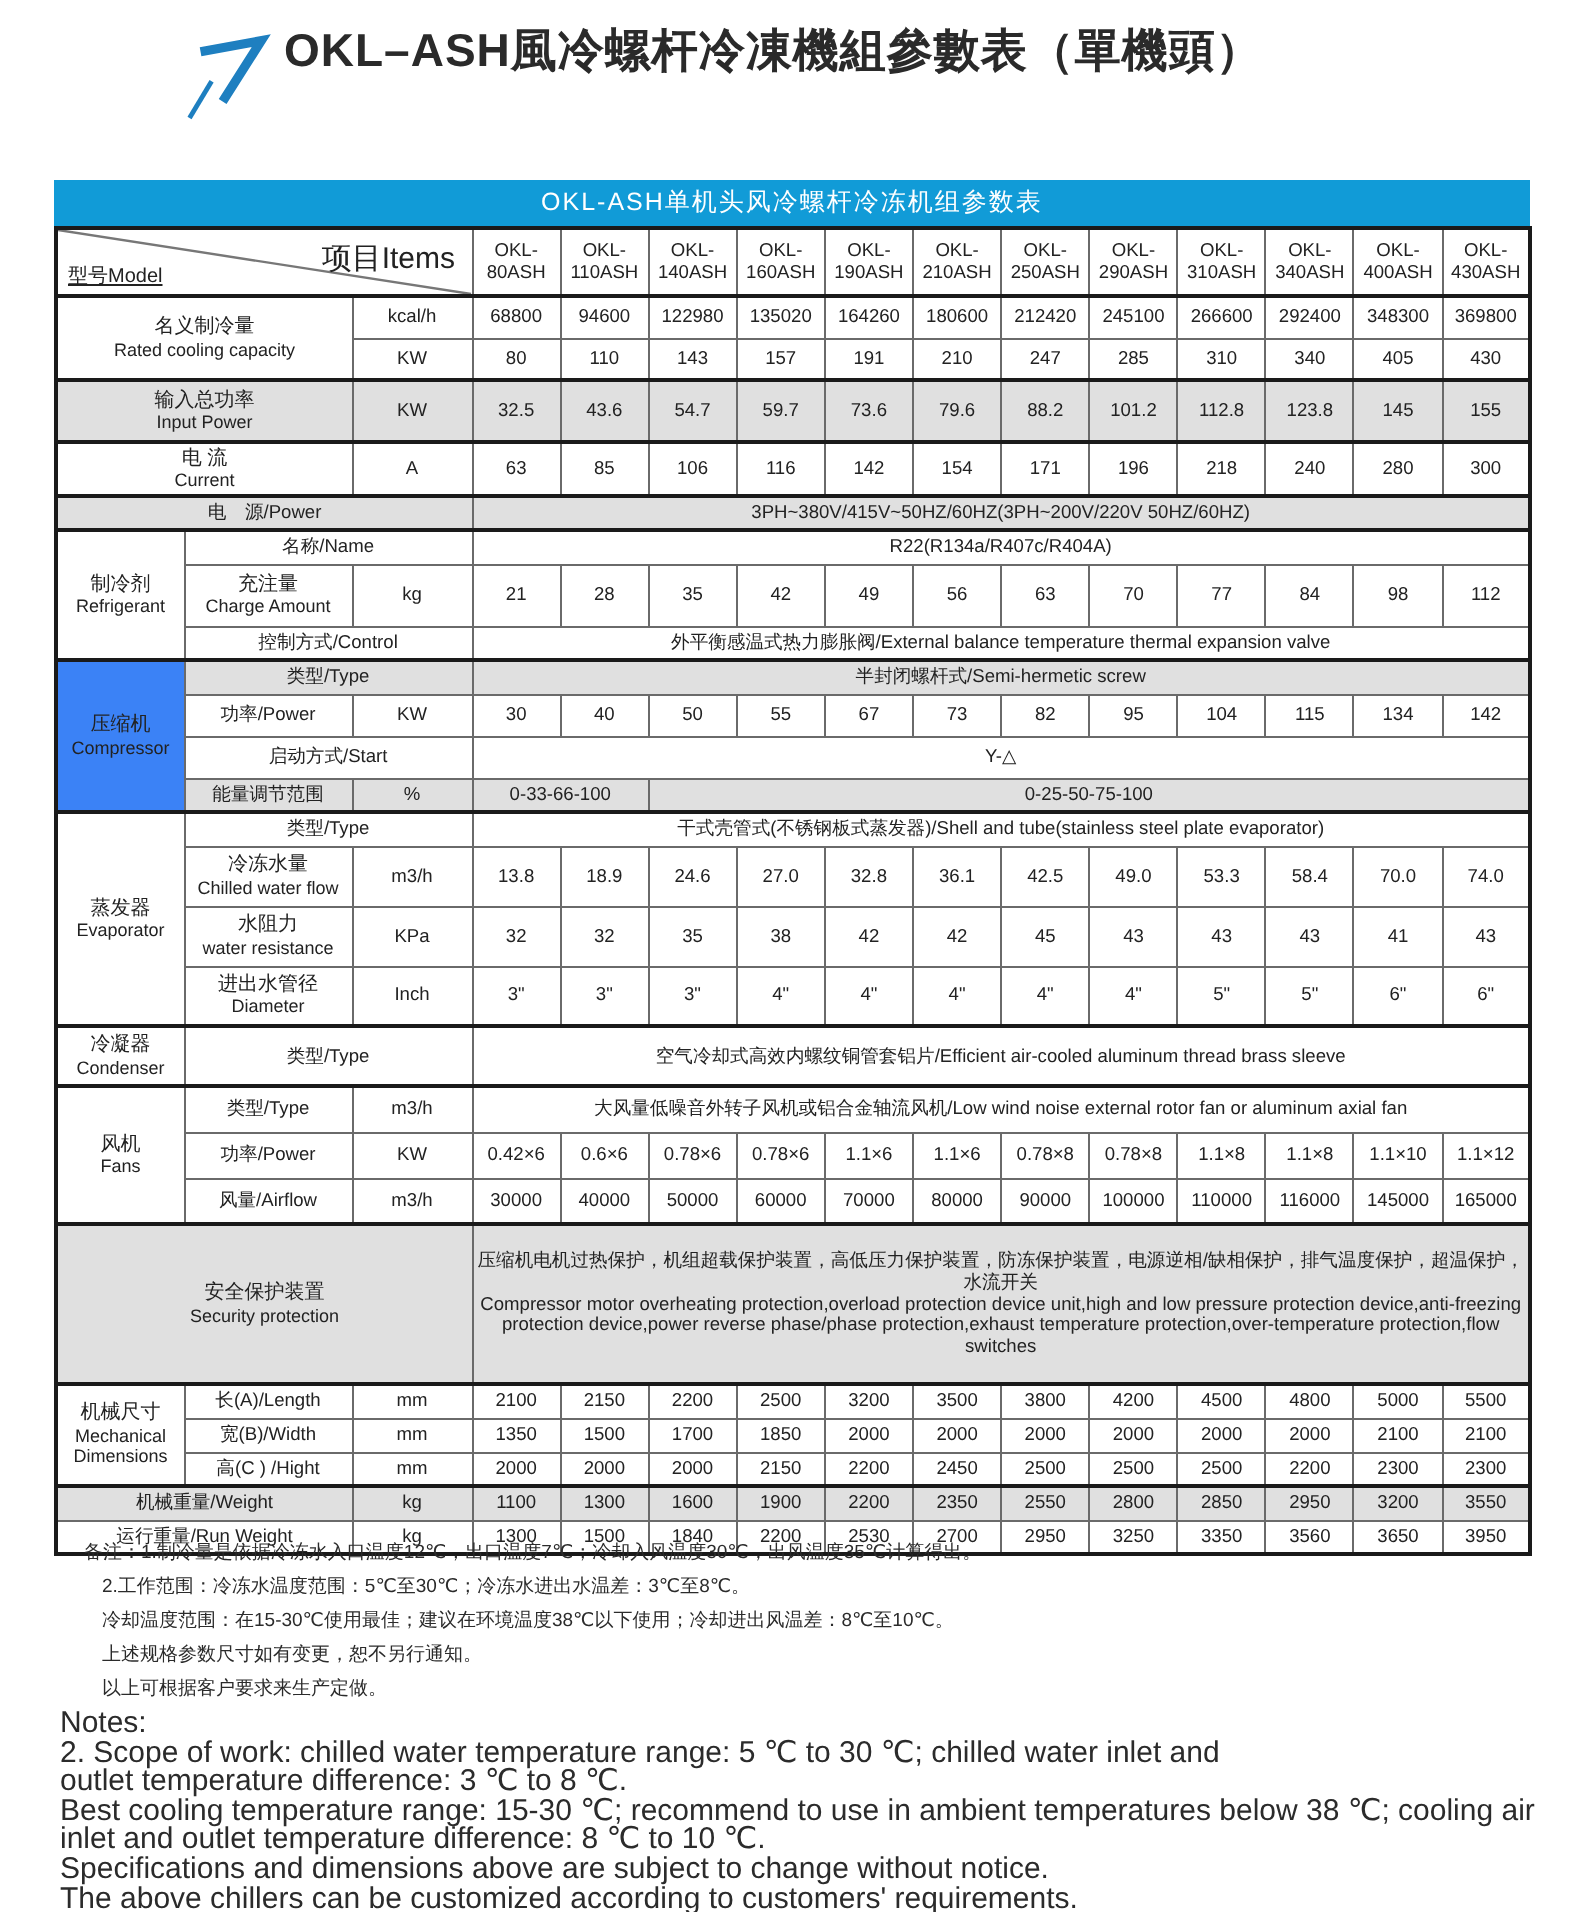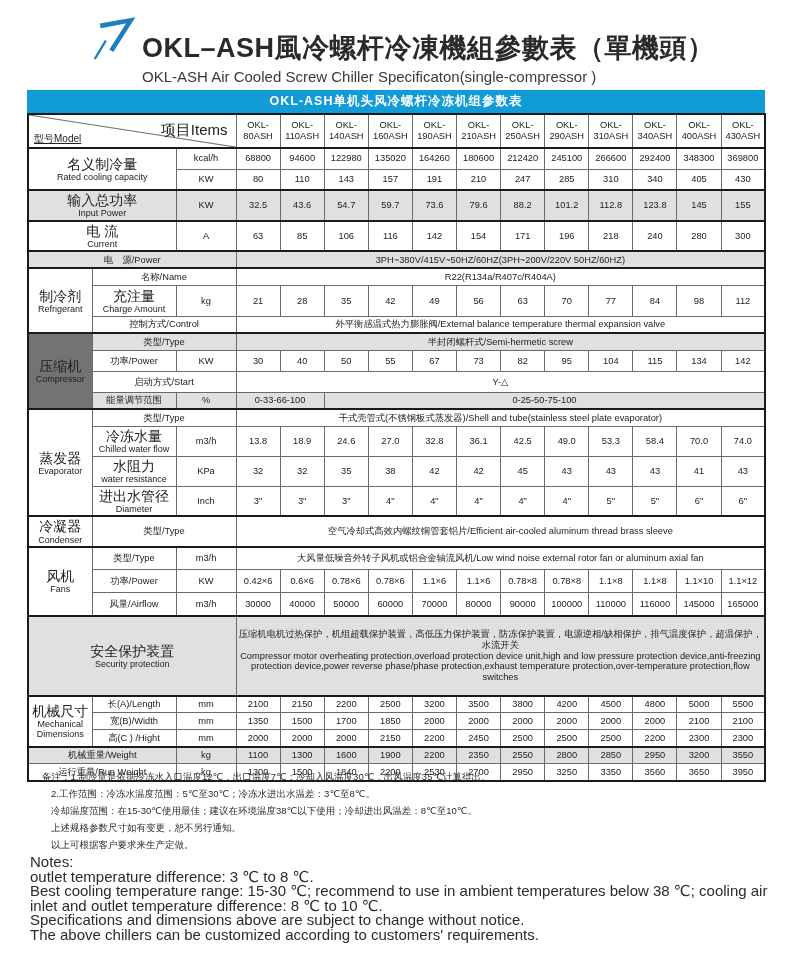--- a/index.html
+++ b/index.html
@@ -1,40 +1,40 @@
 <!DOCTYPE html>
 <html><head>
 <meta charset="utf-8">
 <style>
   * { margin:0; padding:0; box-sizing:border-box; }
   html,body { width:790px; background:#fdfdfd; font-family:"Liberation Sans","DejaVu Sans",sans-serif; color:#222; }
   .page { width:790px; height:956px; position:relative; background:#fff; overflow:hidden; }
 
   
   .titleblock { position:absolute; top:10px; left:142px; }
-  .title-zh { font-size:27px; font-weight:700; color:#2a2a2a; letter-spacing:0.5px;margin-top:20px; }
+  .title-zh { font-size:23px; font-weight:700; color:#2a2a2a; letter-spacing:0.5px; }
   .title-en { font-size:15px; color:#3a3a3a; margin-top:2px; }
   .logo-arrow { position:absolute; top:12px; left:92px; width:46px; height:48px; }
 
   
   .banner { position:absolute; top:90px; left:27px; width:738px; height:23px;
             display:flex; align-items:center; justify-content:center;
-            color:#fff; font-size:12.5px; font-weight:700; letter-spacing:1px; }
+            color:#fff; font-size:12.5px; font-weight:400; letter-spacing:1px; }
 
   
   table.spec { position:absolute; top:113px; left:27px; width:738px;
                border-collapse:collapse; table-layout:fixed; }
   table.spec td, table.spec th { border:1px solid #6a6a6a; text-align:center; vertical-align:middle;
                font-size:9.3px; font-weight:400; padding:1px 1px; line-height:1.15; overflow:hidden; }
   table.spec { border:2px solid #1a1a1a; }
   tr.sec > td, tr.sec > th { border-top:2px solid #1a1a1a; }
   tr.shade > td, tr.shade > th { background:#e0e0e0; }
   td.model { font-size:10px; white-space:pre-line; line-height:1.25; }
   td.lbl, th.lbl { font-size:9.3px; }
-  .lbl .zh { font-size:14px; }
+  .lbl .zh { font-size:10px; }
   .lbl .en { font-size:9px; }
   td.leftwrap { text-align:left; padding:3px 5px; line-height:1.35; font-size:9.2px; }
   
   tr.h17 td, tr.h17 th { height:17px; }
   tr.h21 td { height:21px; }
   tr.h23 td { height:23px; }
   tr.h27 td { height:27px; }
   tr.h30 td { height:30px; }
   tr.h31 td { height:31px; }
   tr.h34 th, tr.h34 td { height:34px; }
@@ -56,21 +56,20 @@
 
 <div class="page">
 
   <svg class="logo-arrow" viewBox="0 0 50 52">
     <path d="M9 15 L42 9 L21 42" fill="none" stroke="#1e7fc0" stroke-width="5" stroke-linejoin="miter"></path>
     <path d="M3 51 L15 31" fill="none" stroke="#1e7fc0" stroke-width="2.6"></path>
   </svg>
 
   <div class="titleblock">
     <div class="title-zh">OKL–ASH風冷螺杆冷凍機組參數表（單機頭）</div>
-    <div class="title-en">OKL-ASH Air Cooled Screw Chiller Specificaton(single-compressor )</div>
   </div>
 
   <div class="banner" style="background:#119bd7;">OKL-ASH单机头风冷螺杆冷冻机组参数表</div>
 
   <table class="spec">
     <colgroup>
       <col style="width:64px">
         <col style="width:84px">
         <col style="width:60px">
       <col span="12" style="width:44.1px">
@@ -217,21 +216,21 @@
           <td>84</td>
           <td>98</td>
           <td>112</td>
         </tr>
     <tr class="h17">
       <td class="lbl" colspan="2">控制方式/Control</td>
       <td colspan="12">外平衡感温式热力膨胀阀/External balance temperature thermal expansion valve</td>
     </tr>
 
     <tr class="sec shade h17">
-      <td class="lbl" rowspan="4" style="background:#737373;margin-left:42px;">
+      <td class="lbl" rowspan="4" style="background:#3b82f6;margin-left:42px;">
         <div class="zh">压缩机</div>
         <div class="en">Compressor</div>
       </td>
       <td class="lbl" colspan="2">类型/Type</td>
       <td colspan="12">半封闭螺杆式/Semi-hermetic screw</td>
     </tr>
     <tr class="h21">
       <td class="lbl">功率/Power</td>
       <td>KW</td>
     <td>30</td>
@@ -477,19 +476,20 @@
 
   <div class="notes-zh">
     <div>备注：1.制冷量是依据冷冻水入口温度12℃，出口温度7℃；冷却入风温度30℃，出风温度35℃计算得出。</div>
     <div class="ind">2.工作范围：冷冻水温度范围：5℃至30℃；冷冻水进出水温差：3℃至8℃。</div>
     <div class="ind">冷却温度范围：在15-30℃使用最佳；建议在环境温度38℃以下使用；冷却进出风温差：8℃至10℃。</div>
     <div class="ind">上述规格参数尺寸如有变更，恕不另行通知。</div>
     <div class="ind">以上可根据客户要求来生产定做。</div>
   </div>
   <div class="notes-en">
     <div>Notes:</div>
+    <div>2. Scope of work: chilled water temperature range: 5 ℃ to 30 ℃; chilled water inlet and</div>
     <div>outlet temperature difference: 3 ℃ to 8 ℃.</div>
     <div>Best cooling temperature range: 15-30 ℃; recommend to use in ambient temperatures below 38 ℃; cooling air inlet and outlet temperature difference: 8 ℃ to 10 ℃.</div>
     <div>Specifications and dimensions above are subject to change without notice.</div>
     <div> The above chillers can be customized according to customers'   requirements.</div>
   </div>
 
 </div>
 
 </body></html>

